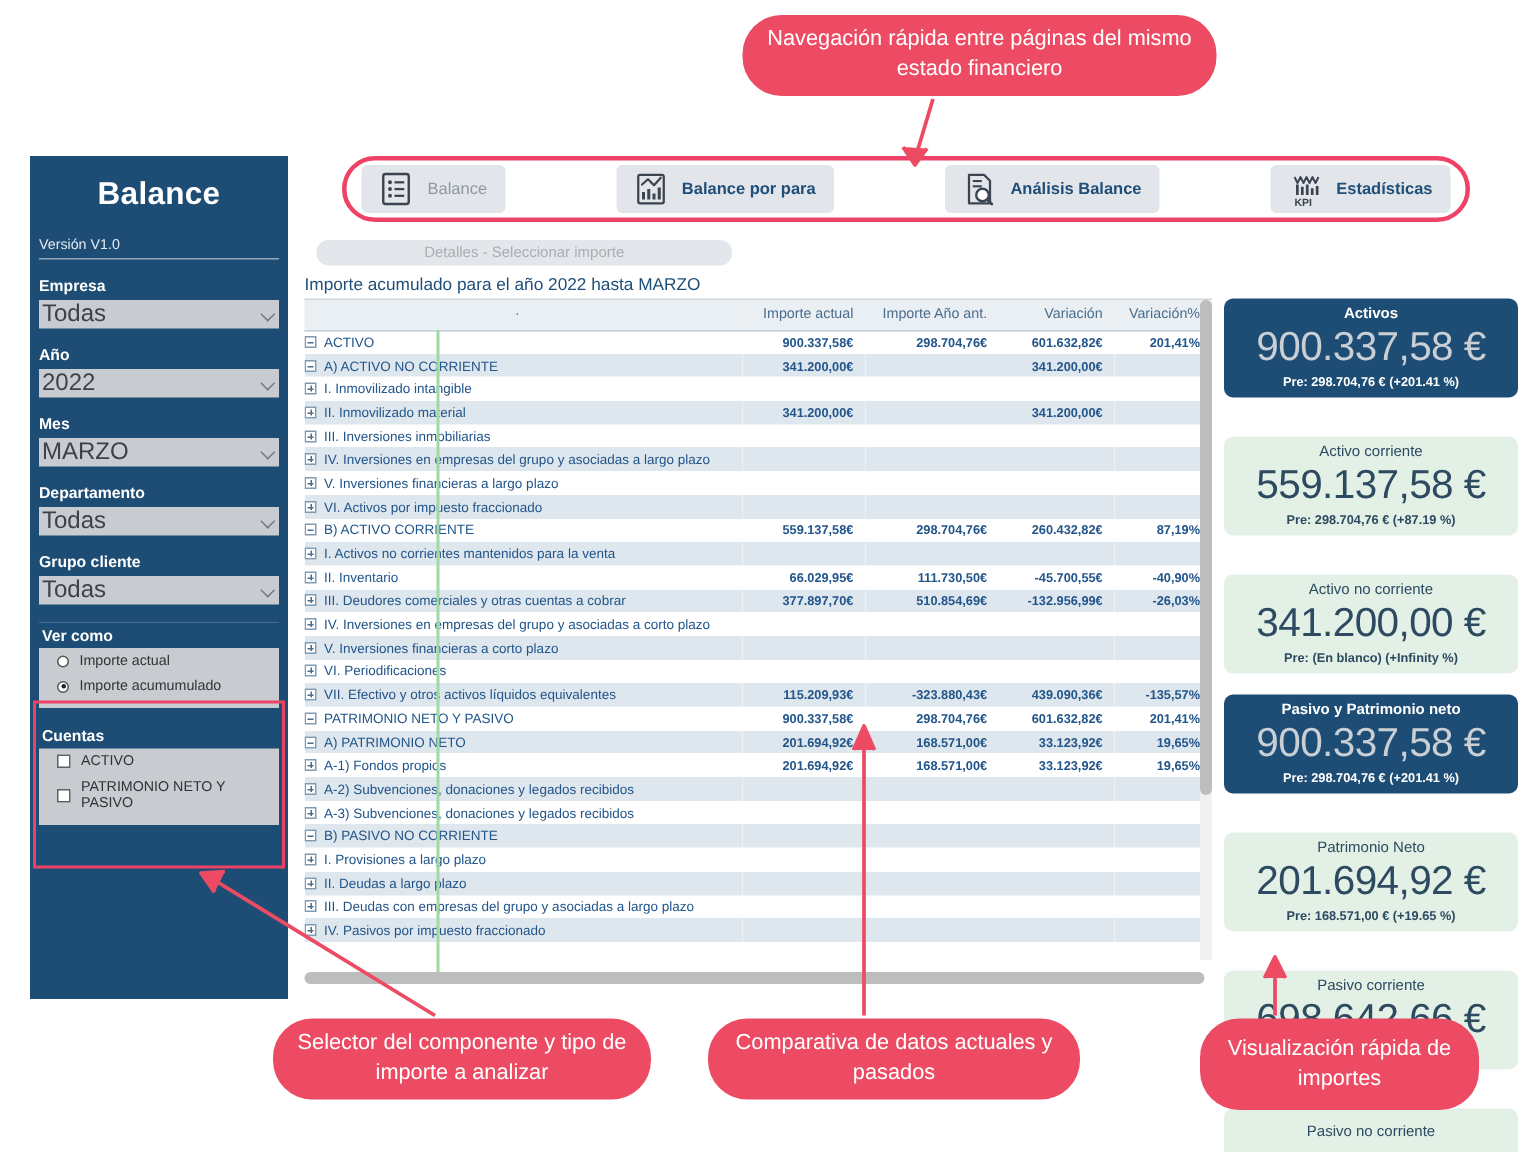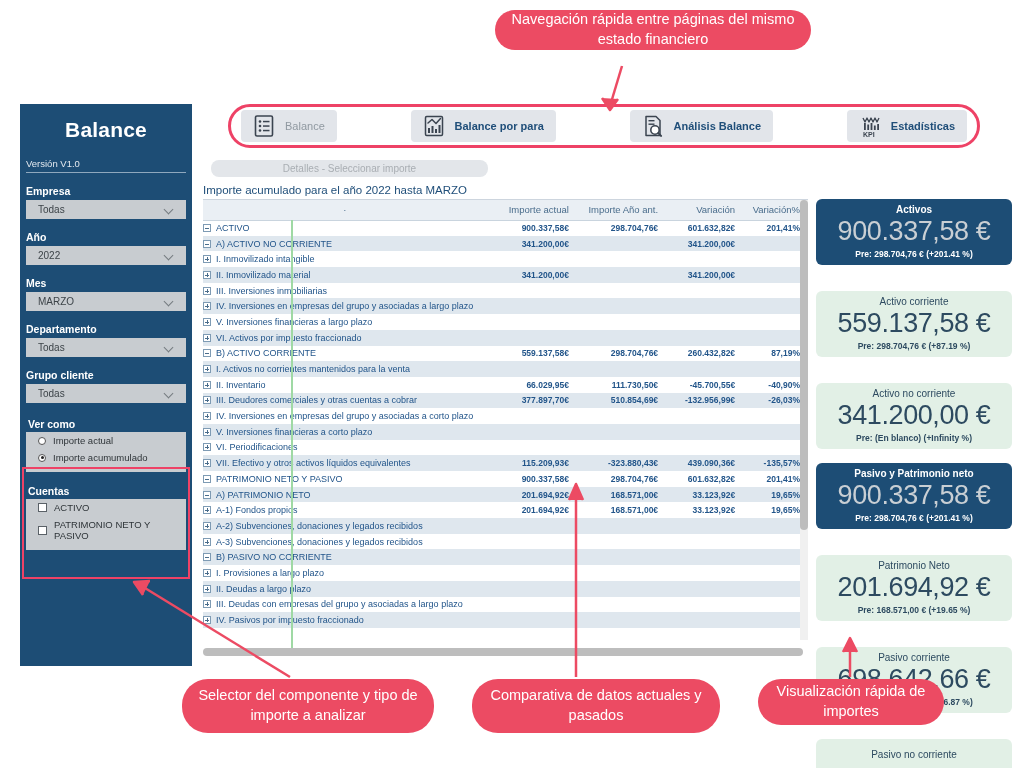--- a/index.html
+++ b/index.html
@@ -25,21 +25,21 @@
   .sb-version {
     margin: 16px 6px 0 6px; font-size: 9.5px; color: #e3e9ef;
     padding-bottom: 3px; border-bottom: 1.5px solid #8fa8be;
   }
   .sb-label {
     margin: 12px 0 3px 6px; font-size: 10.5px; font-weight: bold; color: #ffffff;
   }
   .sb-select {
     margin: 0 6px; height: 19px; background: #c8ccd0;
     display: flex; align-items: center; justify-content: space-between;
-    padding: 0 12px; font-size: 10px; color: #3c4348;
+    padding: 0 2px; font-size: 16px; color: #3c4348;
   }
   .chev { width: 9px; height: 9px; position: relative; opacity: .65; }
   .chev::before {
     content: ""; position: absolute; left: 0; top: 1px;
     width: 6px; height: 6px; border-right: 1.4px solid #4a5257; border-bottom: 1.4px solid #4a5257;
     transform: rotate(45deg);
   }
   .sb-group {
     margin: 0 6px; background: #c8ccd0;
   }
@@ -159,24 +159,24 @@
   .kpi.light .kpi-sub { color: #2d4a60; }
   .kpi.empty { height: 54px; padding-top: 10px; }
   .kpi.spacer-top { margin-top: 14px; }
 
   
   .callout {
     position: absolute; background: #ec4b63; color: #fff; border-radius: 26px;
     display: flex; align-items: center; justify-content: center; text-align: center;
     font-size: 14.5px; line-height: 1.35; padding: 6px 14px;
   }
-  .co-nav { left: 495px; top: 10px; width: 316px; height: 40px; }
+  .co-nav { left: 495px; top: 10px; width: 316px; height: 54px; }
   .co-sel { left: 182px; top: 679px; width: 252px; height: 54px; }
   .co-cmp { left: 472px; top: 679px; width: 248px; height: 54px; }
-  .co-vis { left: 758px; top: 679px; width: 186px; height: 46px; }
+  .co-vis { left: 800px; top: 679px; width: 186px; height: 61px; }
 
   .arrow-svg { position: absolute; left: 0; top: 0; width: 1024px; height: 768px; pointer-events: none; }
 </style>
 </head>
 <body>
 
 <div id="root">
 
   <div class="sidebar">
     <div class="sb-title">Balance</div>

